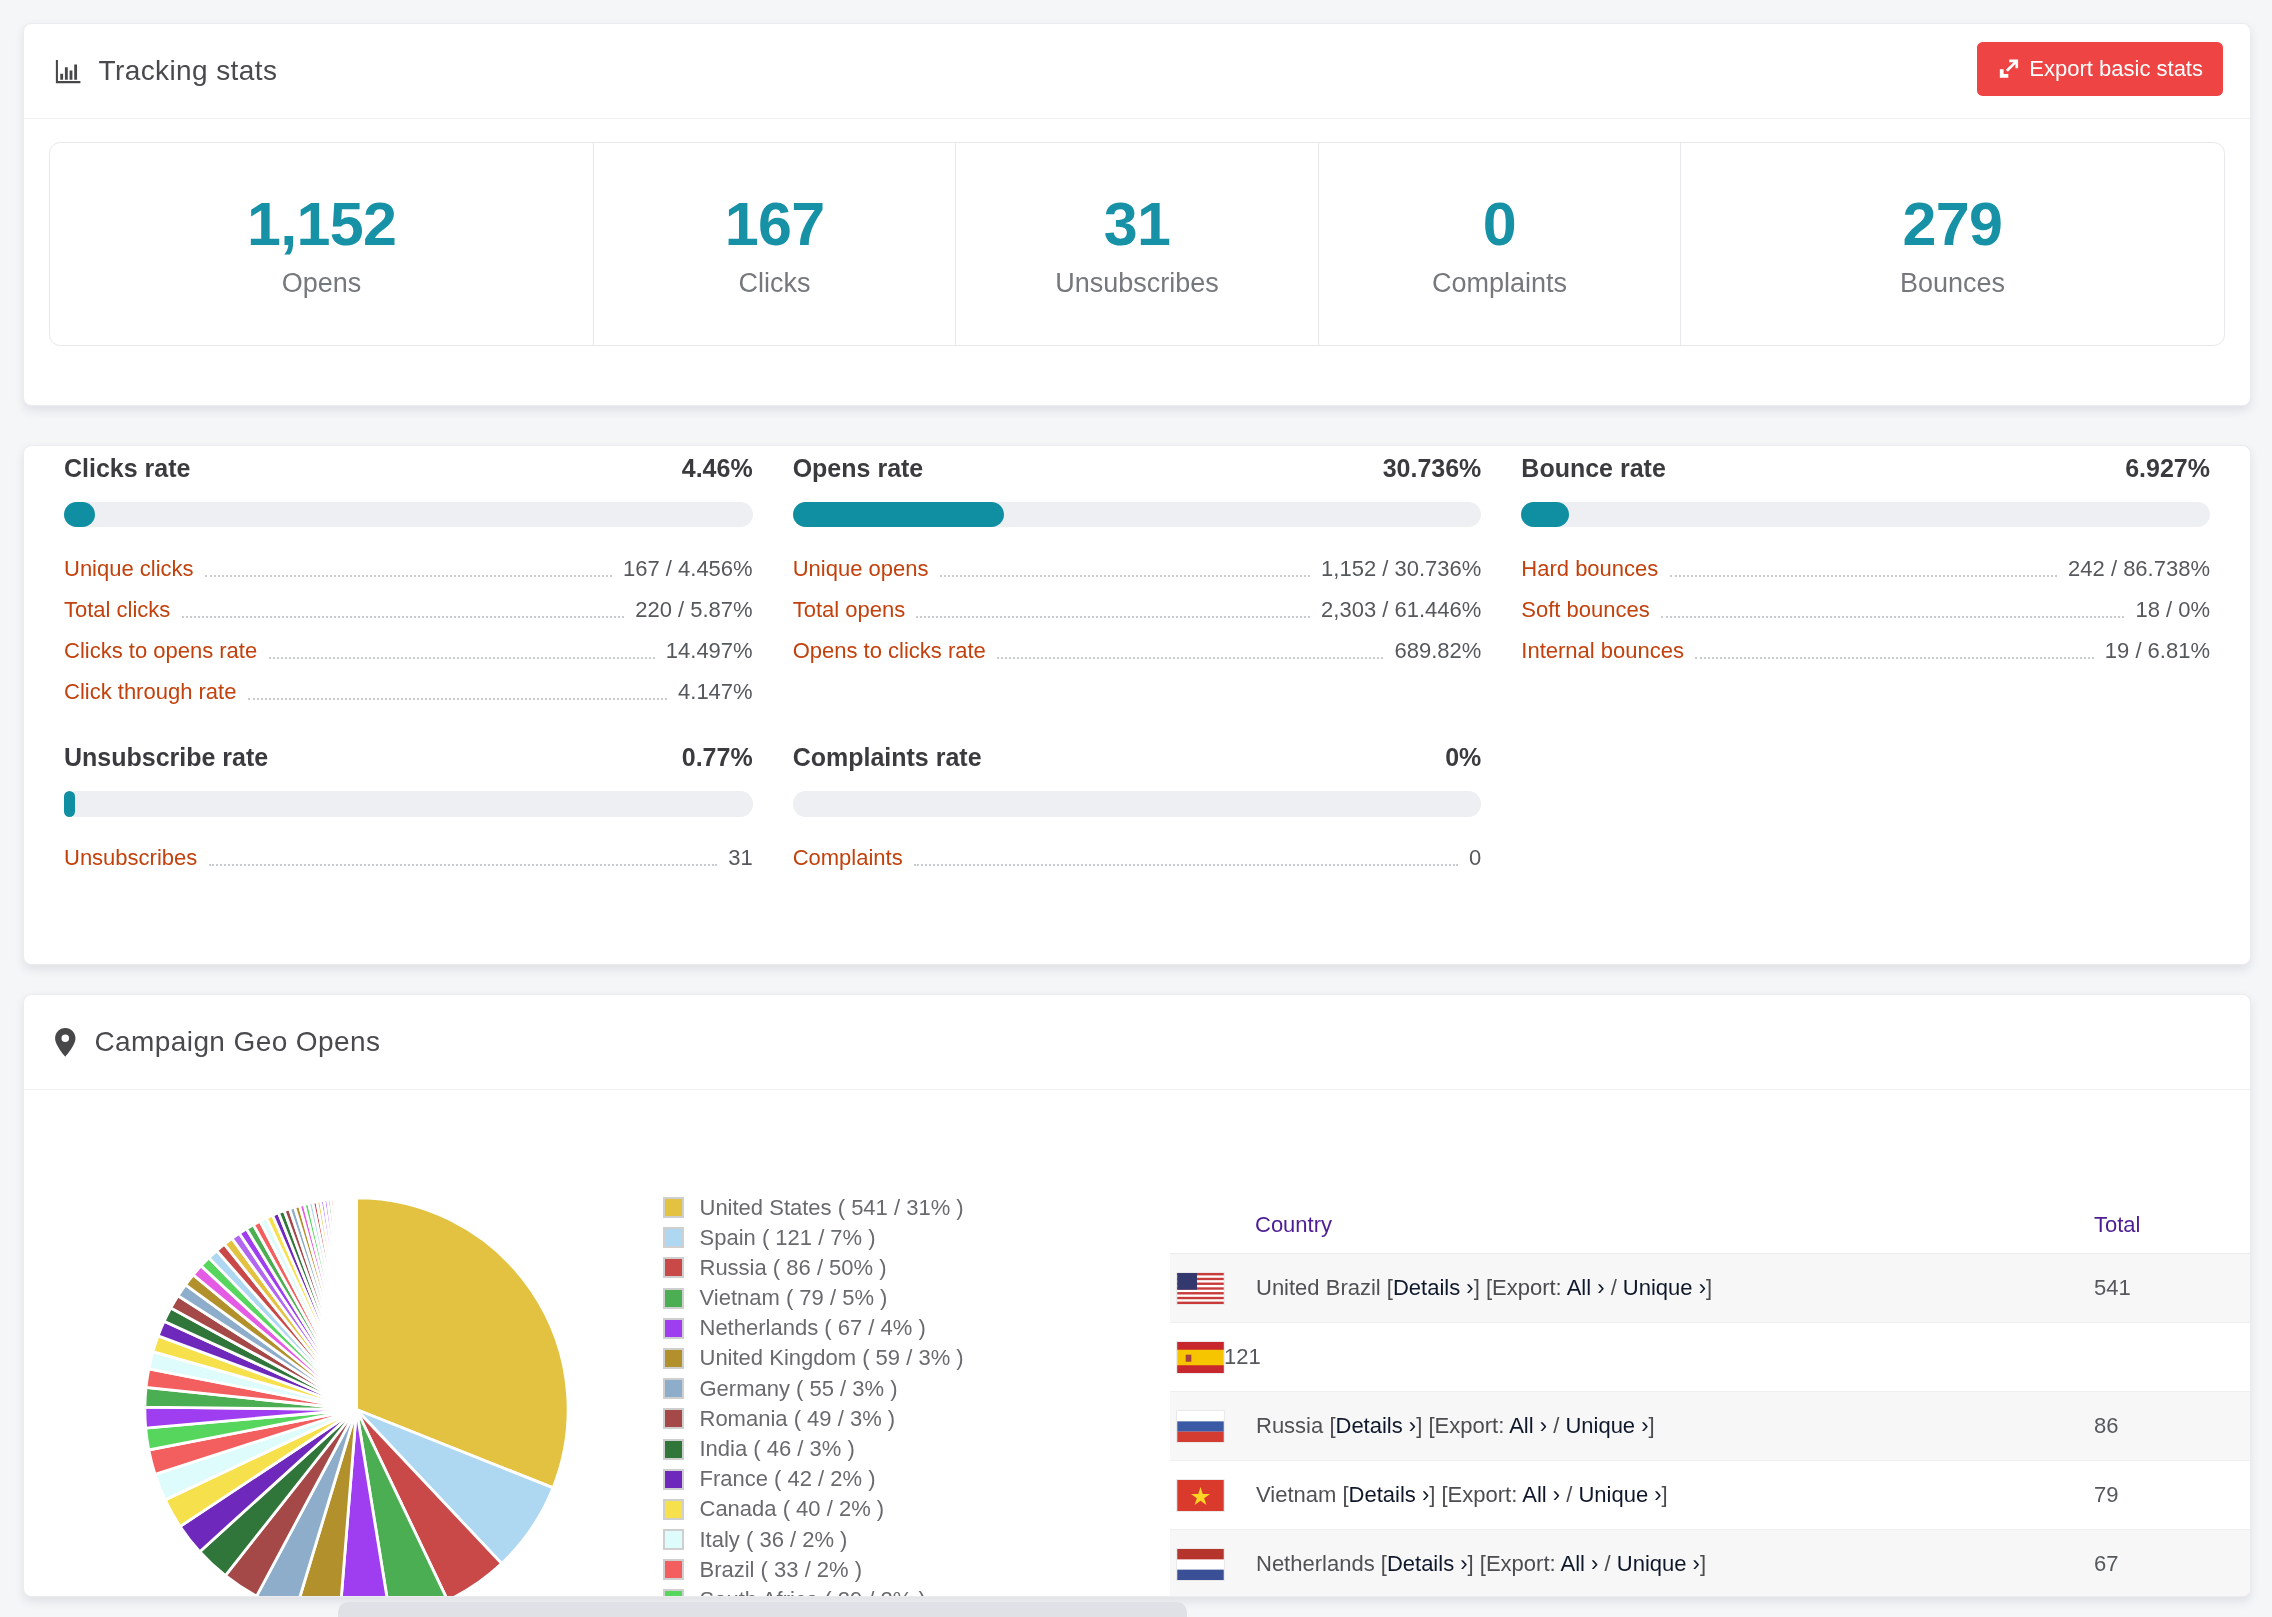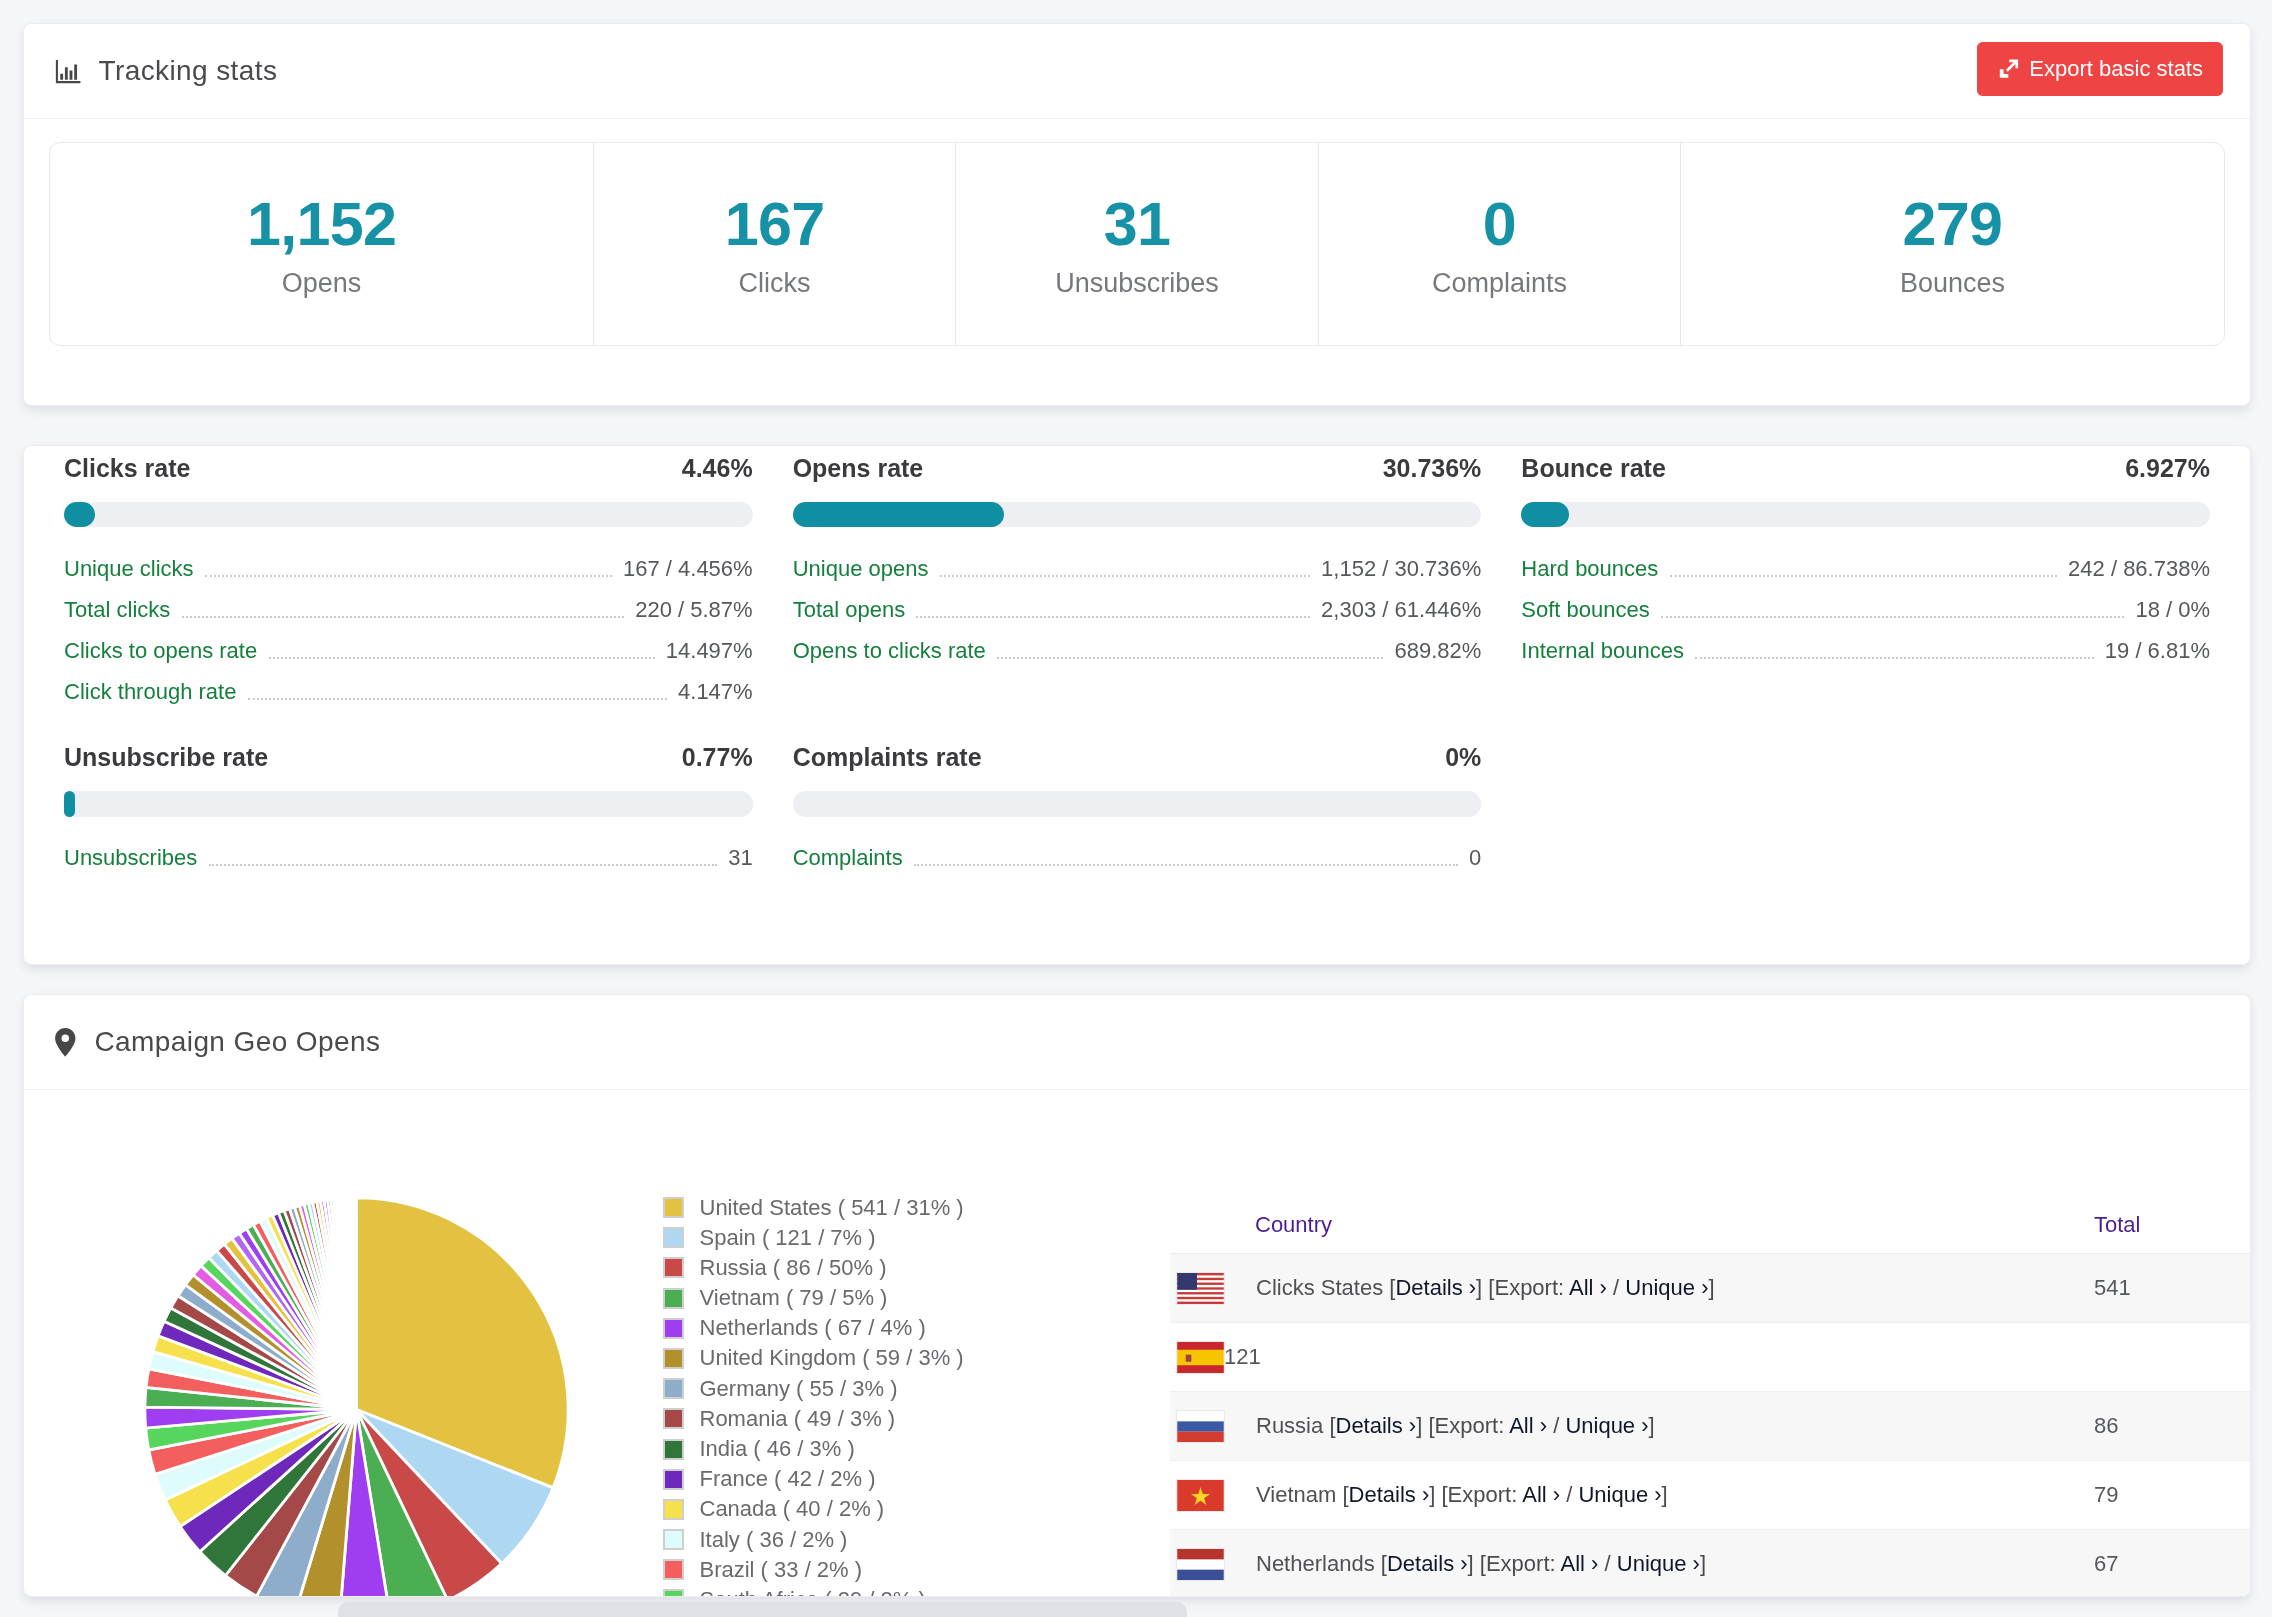--- a/index.html
+++ b/index.html
@@ -31,21 +31,21 @@
 
   
   .rates-grid{display:grid;grid-template-columns:repeat(3,1fr);column-gap:40px;row-gap:31px;
     padding:8px 40px;}
   .rtitle{display:flex;justify-content:space-between;align-items:baseline;height:31px;}
   .rtitle .rname{font-size:25px;font-weight:700;color:#3b3b3f;}
   .rtitle .rval{font-size:25px;font-weight:700;color:#3b3b3f;}
   .bar{height:25.4px;background:#edeff2;border-radius:12.7px;margin:17px 0 21px;}
   .fill{height:100%;background:#0f8fa1;border-radius:12.7px;width:0;}
   .rrow{display:flex;align-items:center;height:41px;font-size:22px;}
-  .rrow .rlab{color:#15803d;white-space:nowrap;}
+  .rrow .rlab{color:#c2410c;white-space:nowrap;}
   .rrow .leader{flex:1;border-bottom:2.1px dotted #c9cccf;margin:14px 11.3px 0;}
   .rrow .rv{color:#55585c;white-space:nowrap;}
 
   
   .geo-body{position:relative;height:507px;}
   #pie{position:absolute;left:111px;top:98px;width:443px;height:443px;}
   .legend{position:absolute;left:639px;top:107px;display:flex;flex-direction:column;gap:9.2px;}
   .legend-item{display:flex;align-items:center;gap:15.5px;height:21px;cursor:pointer;}
   .legend-swatch{width:21px;height:21px;border:2.1px solid #cfcfcf;box-sizing:border-box;}
   .legend-label{font-size:22px;color:#696a6e;}
@@ -373,21 +373,21 @@
                   <rect width="66" height="44" fill="#fff"></rect>
                   <rect y="0" width="66" height="3.3846153846153846" fill="#c93a3a"></rect>
                   <rect y="6.769230769230769" width="66" height="3.3846153846153846" fill="#c93a3a"></rect>
                   <rect y="13.538461538461538" width="66" height="3.3846153846153846" fill="#c93a3a"></rect>
                   <rect y="20.307692307692307" width="66" height="3.3846153846153846" fill="#c93a3a"></rect>
                   <rect y="27.076923076923077" width="66" height="3.3846153846153846" fill="#c93a3a"></rect>
                   <rect y="33.84615384615385" width="66" height="3.3846153846153846" fill="#c93a3a"></rect>
                   <rect y="40.61538461538461" width="66" height="3.3846153846153846" fill="#c93a3a"></rect>
                   <rect width="28" height="23.7" fill="#33386e"></rect>
                 </svg></span>
-              <span class="cname"><span>Clicks States</span> <span class="dk">[</span><a class="lnk">Details ›</a><span class="dk">]</span> <span class="dk">[Export:</span> <a class="lnk">All ›</a><span class="dk"> / </span><a class="lnk">Unique ›</a><span class="dk">]</span></span>
+              <span class="cname"><span>United Brazil</span> <span class="dk">[</span><a class="lnk">Details ›</a><span class="dk">]</span> <span class="dk">[Export:</span> <a class="lnk">All ›</a><span class="dk"> / </span><a class="lnk">Unique ›</a><span class="dk">]</span></span>
               <span class="tot">541</span>
             </div>
             <div class="trow">
               <span class="flag"><svg viewBox="0 0 66 44" width="47" height="31">
                   <rect width="66" height="44" fill="#f6c500"></rect>
                   <rect width="66" height="11" fill="#c8282d"></rect>
                   <rect y="33" width="66" height="11" fill="#c8282d"></rect>
                   <rect x="12" y="18" width="8" height="10" fill="#a34040"></rect>
                 </svg></span>
               <span class="tot">121</span>

